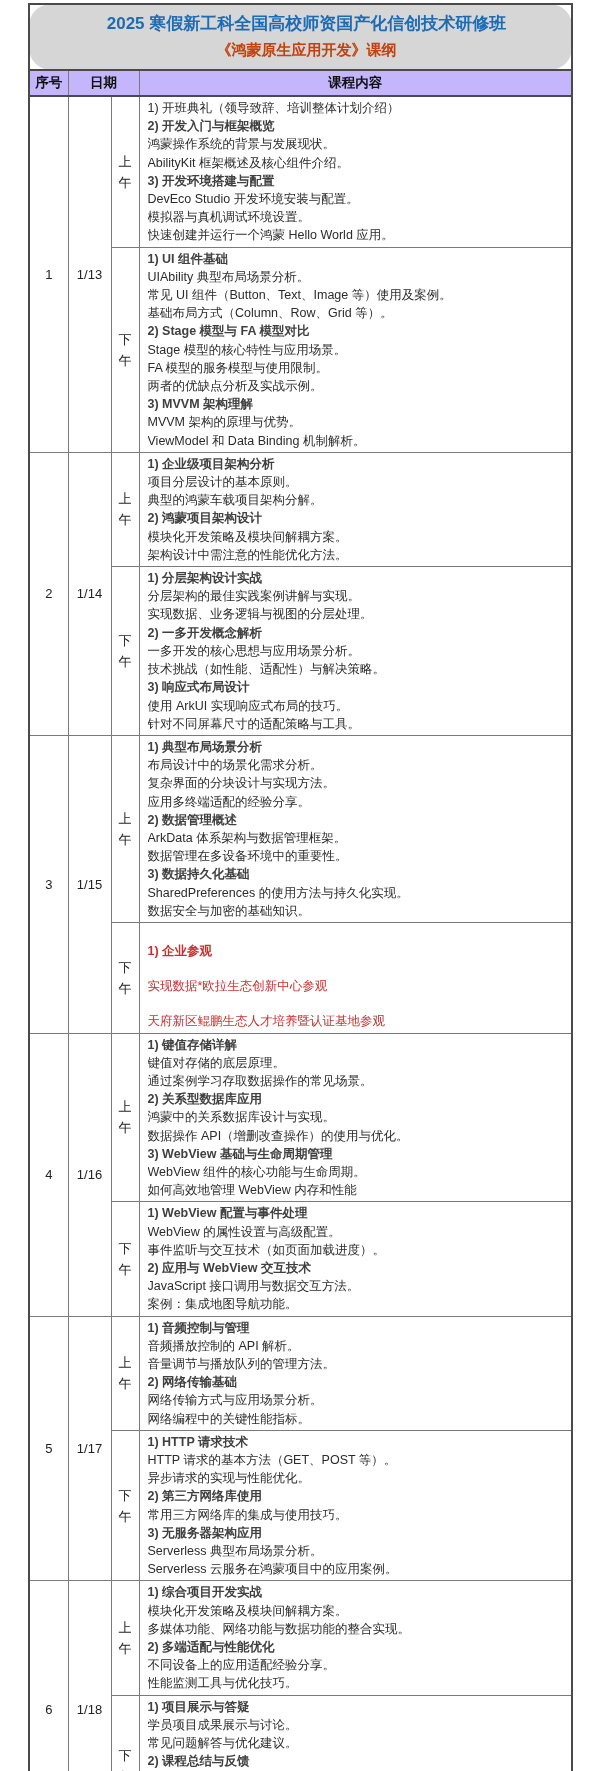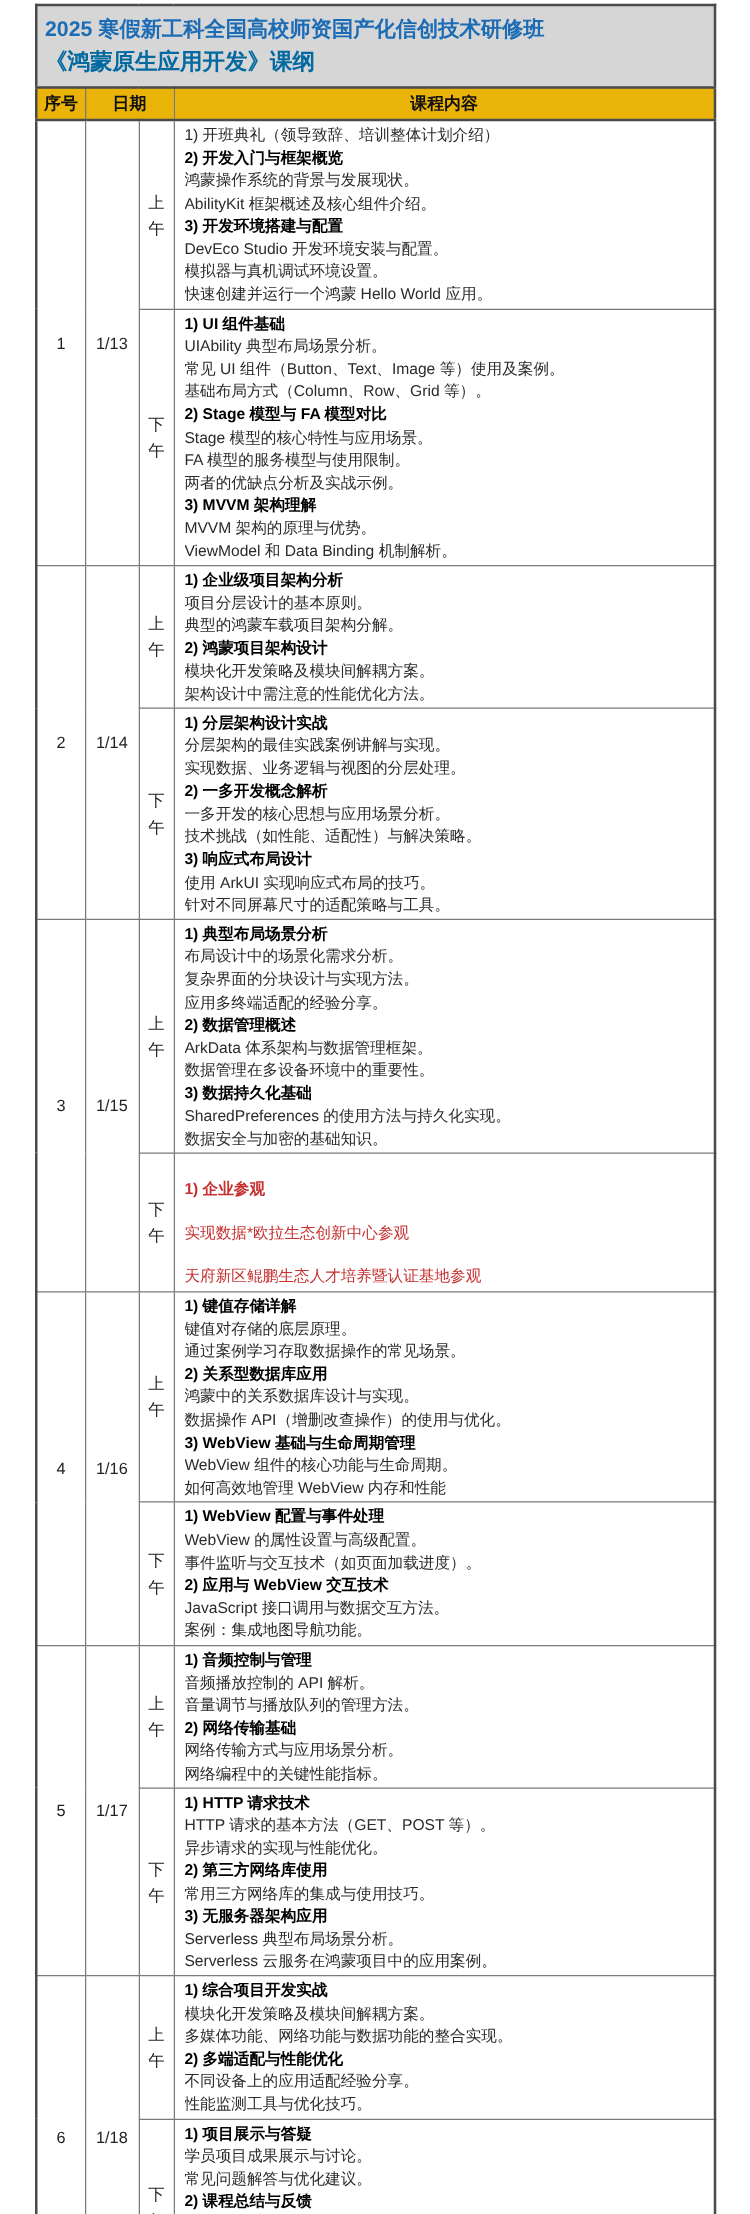--- a/index.html
+++ b/index.html
@@ -15,27 +15,29 @@
     margin-left:28px;
     table-layout:fixed;
   }
   table.schedule td, table.schedule th{
     border:1px solid #7a7a7a;
     vertical-align:middle;
   }
   table.schedule{border:2px solid #4a4a4a;}
   .title-cell{
     background:#d6d6d6;
-    padding:7px 4px 9px 6px;
+    text-align:center;
+    padding:7px 4px 9px 16px;
     border-bottom:2px solid #4a4a4a !important;
+    border-radius:22px;
   }
   .t1{color:#1b6cb5;font-weight:bold;font-size:17px;line-height:23px;}
-  .t2{color:#0369a1;font-weight:bold;font-size:18px;line-height:21px;margin-top:4px;}
+  .t2{color:#c2410c;font-weight:bold;font-size:15px;line-height:21px;margin-top:4px;}
   tr.col-head th{
-    background:#eab308;
+    background:#c4b5fd;
     font-size:13.5px;
     font-weight:bold;
     color:#111;
     padding:3px 2px;
     border-bottom:2px solid #4a4a4a;
   }
   td.idx, td.date{
     text-align:center;
     font-size:13px;
     color:#222;
@@ -53,21 +55,21 @@
     padding:2px 8px;
     background:#fff;
   }
   td.content .line{
     font-size:12.5px;
     line-height:18.2px;
     color:#2b2b2b;
     white-space:nowrap;
     overflow:hidden;
   }
-  td.content .line.b{font-weight:bold;color:#000000;}
+  td.content .line.b{font-weight:bold;color:#404040;}
   td.content .line.r{color:#c63030;margin-top:17px;}
   tr.closing-row td{
     text-align:center;
     font-size:12.5px;
     color:#2b2b2b;
     padding:5px 4px;
     background:#fff;
   }
 </style>
 </head>

